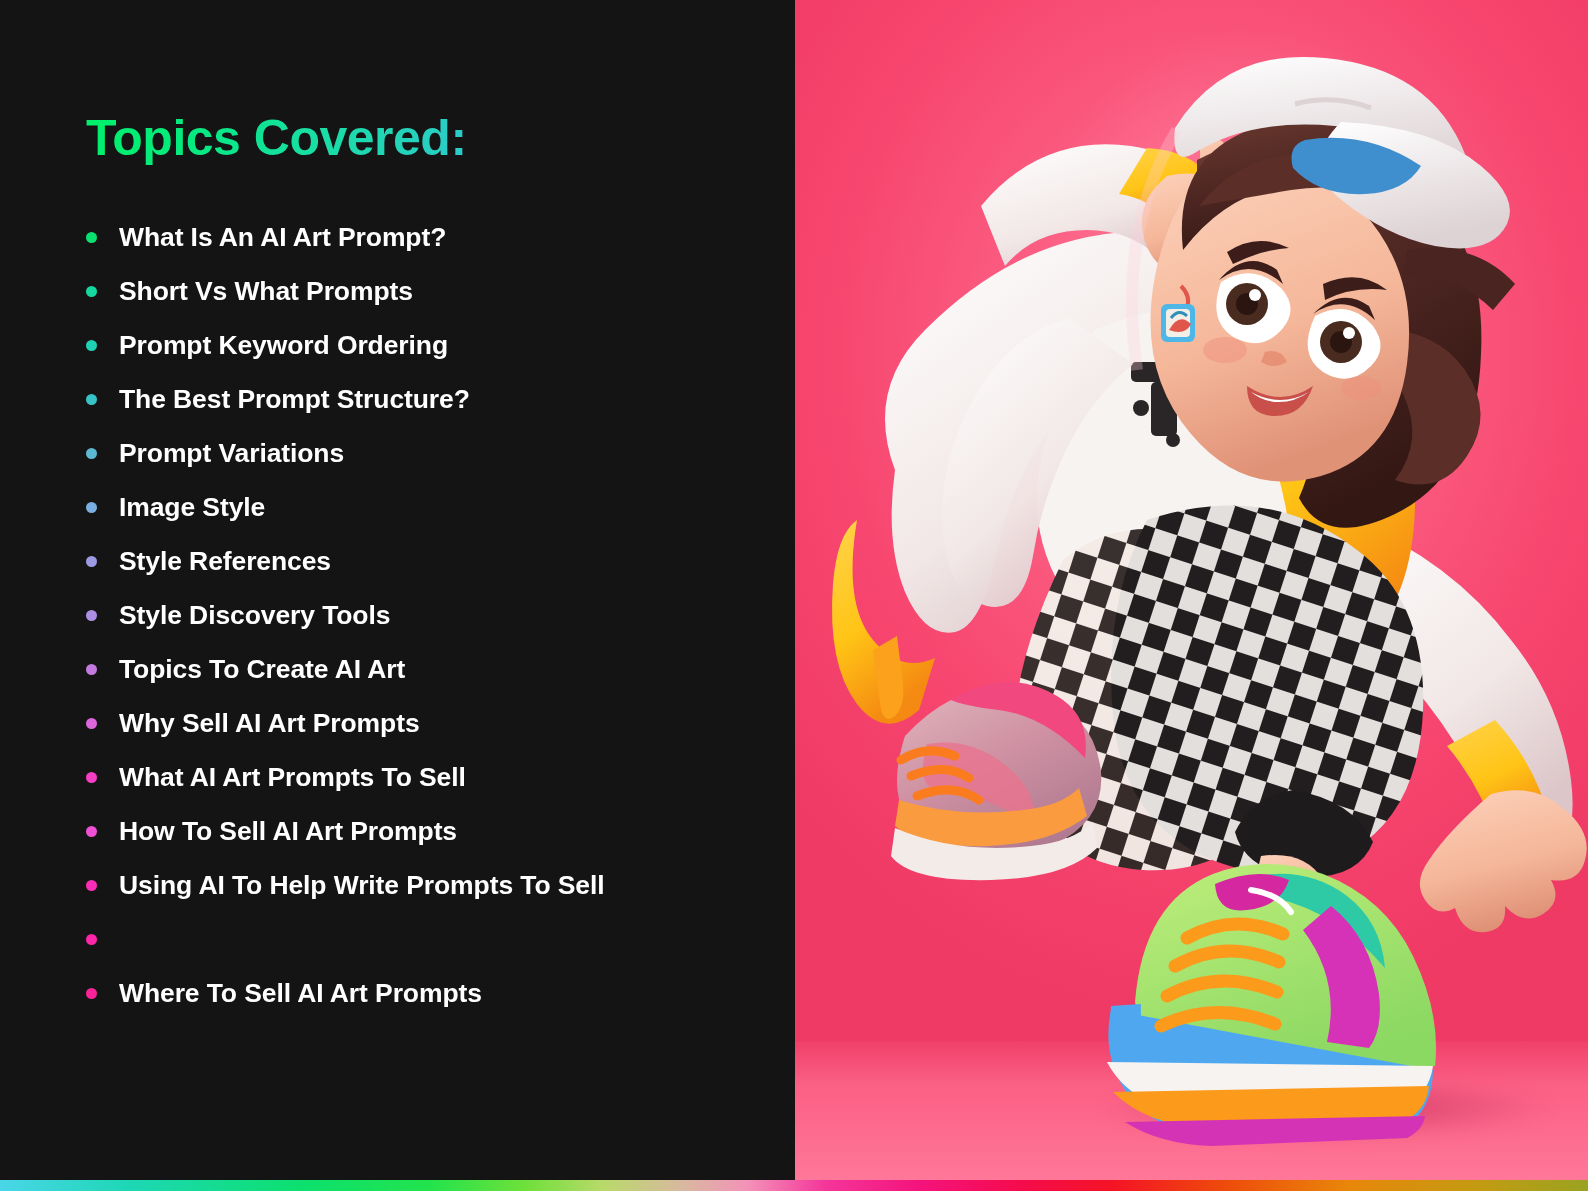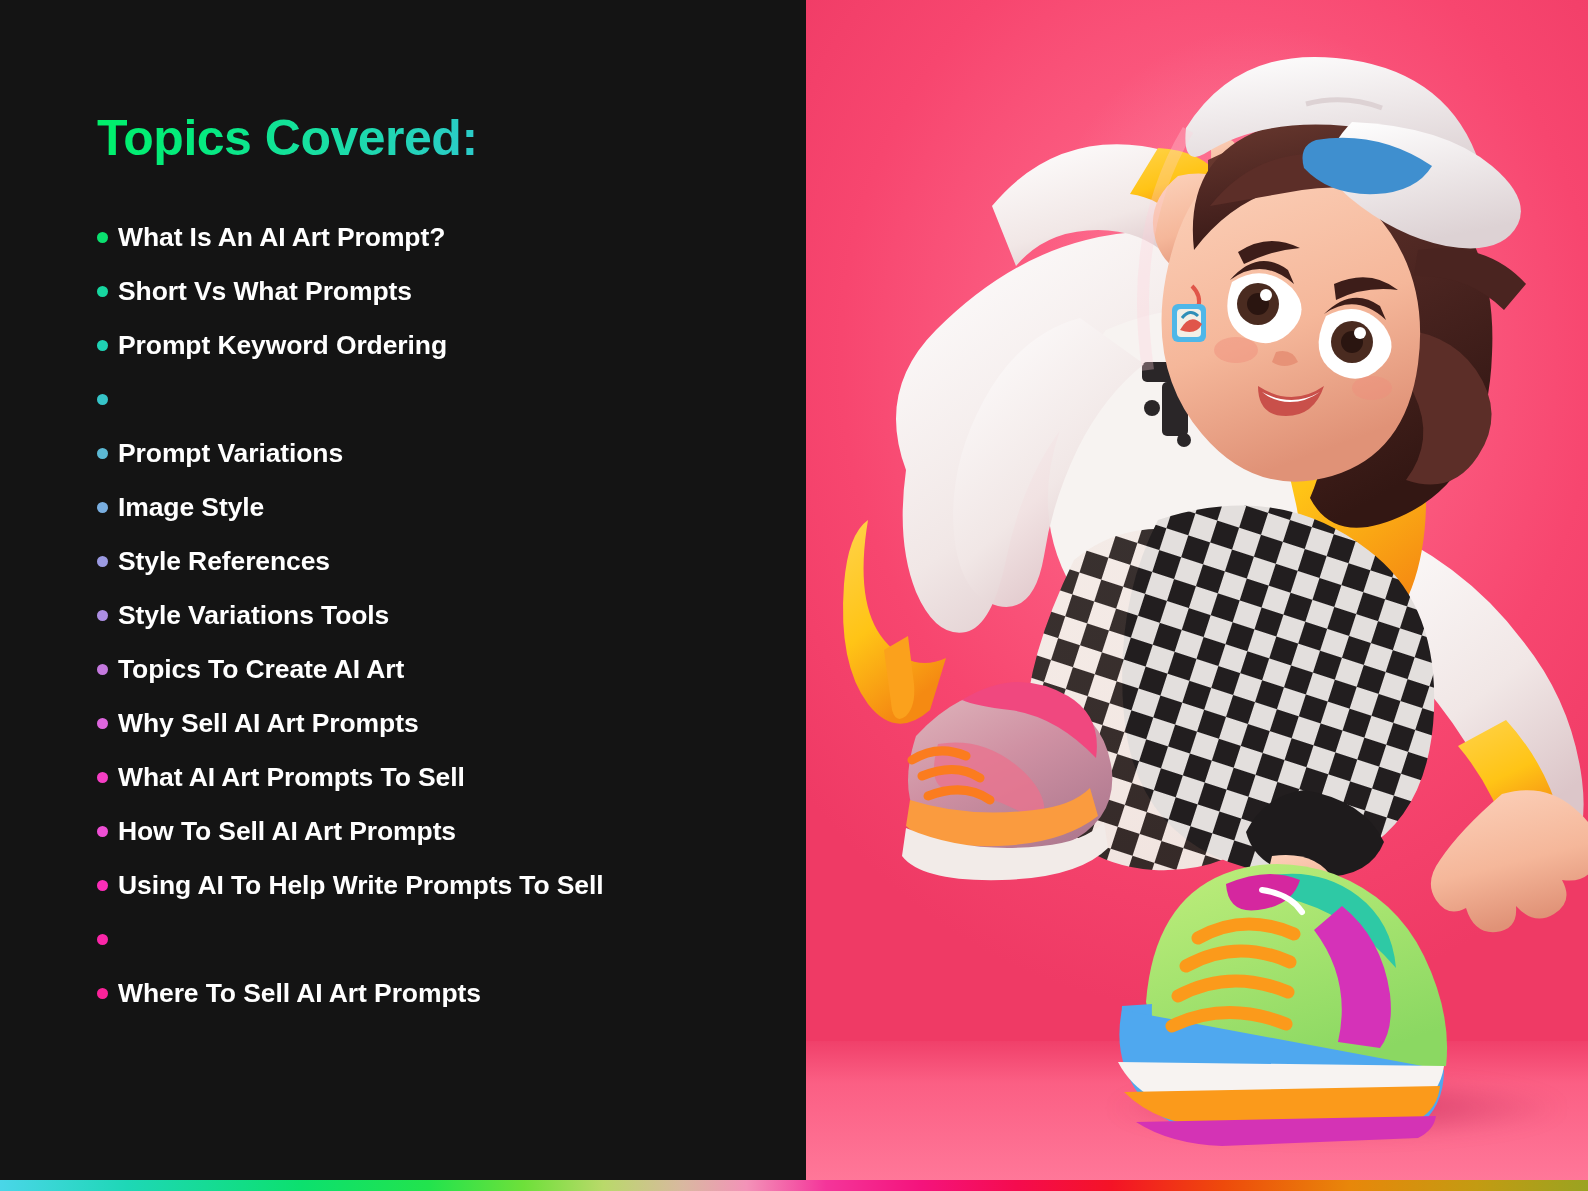--- a/index.html
+++ b/index.html
@@ -6,21 +6,20 @@
   html,body { width:1588px; height:1191px; overflow:hidden; }
   body {
     font-family:"Liberation Sans", sans-serif;
     background:#141414;
   }
   .slide {
     position:relative;
     width:1588px; height:1191px;
     display:flex;
     overflow:hidden;
-    padding-left:11px;
   }
 
   
   .left-panel {
     position:relative;
     width:795px; height:1191px;
     background:#141414;
     flex:0 0 795px;
     padding:112px 0 0 86px;
   }
@@ -35,21 +34,21 @@
     color:transparent;
     -webkit-text-fill-color:transparent;
     display:inline-block;
     margin-bottom:46px;
   }
   .topic-list { list-style:none; }
   .topic-item {
     display:flex;
     align-items:center;
     height:54px;
-    gap:10px;
+    gap:22px;
     text-align:center;
   }
   .bullet-dot {
     flex:0 0 auto;
     width:11px; height:11px;
     border-radius:50%;
     display:block;
   }
   .topic-label {
     font-size:26.5px;
@@ -118,36 +117,37 @@
       <li class="topic-item">
         <span class="bullet-dot" style="background:#17d7a0"></span>
         <span class="topic-label">Short Vs What Prompts</span>
       </li>
       <li class="topic-item">
         <span class="bullet-dot" style="background:#1fd2b4"></span>
         <span class="topic-label">Prompt Keyword Ordering</span>
       </li>
       <li class="topic-item">
         <span class="bullet-dot" style="background:#36c4c8"></span>
+        <span class="topic-label">The Best Prompt Structure?</span>
       </li>
       <li class="topic-item">
         <span class="bullet-dot" style="background:#5cb9d4"></span>
         <span class="topic-label">Prompt Variations</span>
       </li>
       <li class="topic-item">
         <span class="bullet-dot" style="background:#79aee0"></span>
         <span class="topic-label">Image Style</span>
       </li>
       <li class="topic-item">
         <span class="bullet-dot" style="background:#9b9ae2"></span>
         <span class="topic-label">Style References</span>
       </li>
       <li class="topic-item">
         <span class="bullet-dot" style="background:#ac8ee2"></span>
-        <span class="topic-label">Style Variations Tools</span>
+        <span class="topic-label">Style Discovery Tools</span>
       </li>
       <li class="topic-item">
         <span class="bullet-dot" style="background:#c479de"></span>
         <span class="topic-label">Topics To Create AI Art</span>
       </li>
       <li class="topic-item">
         <span class="bullet-dot" style="background:#dd66dd"></span>
         <span class="topic-label">Why Sell AI Art Prompts</span>
       </li>
       <li class="topic-item">

